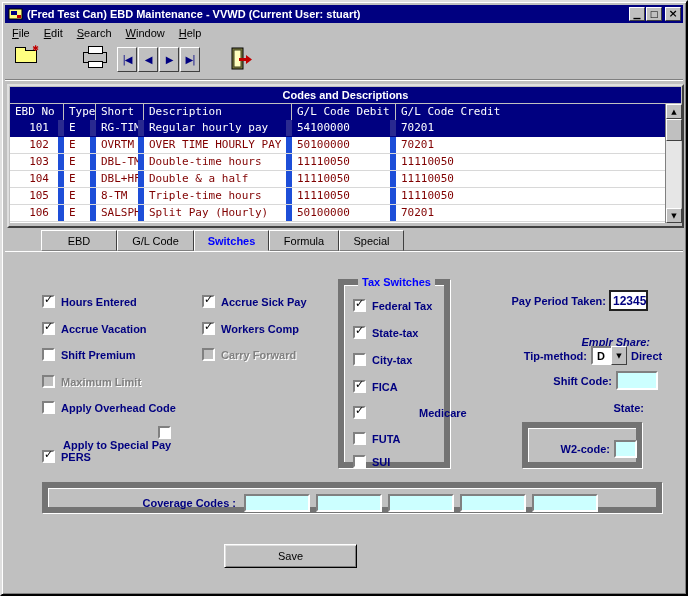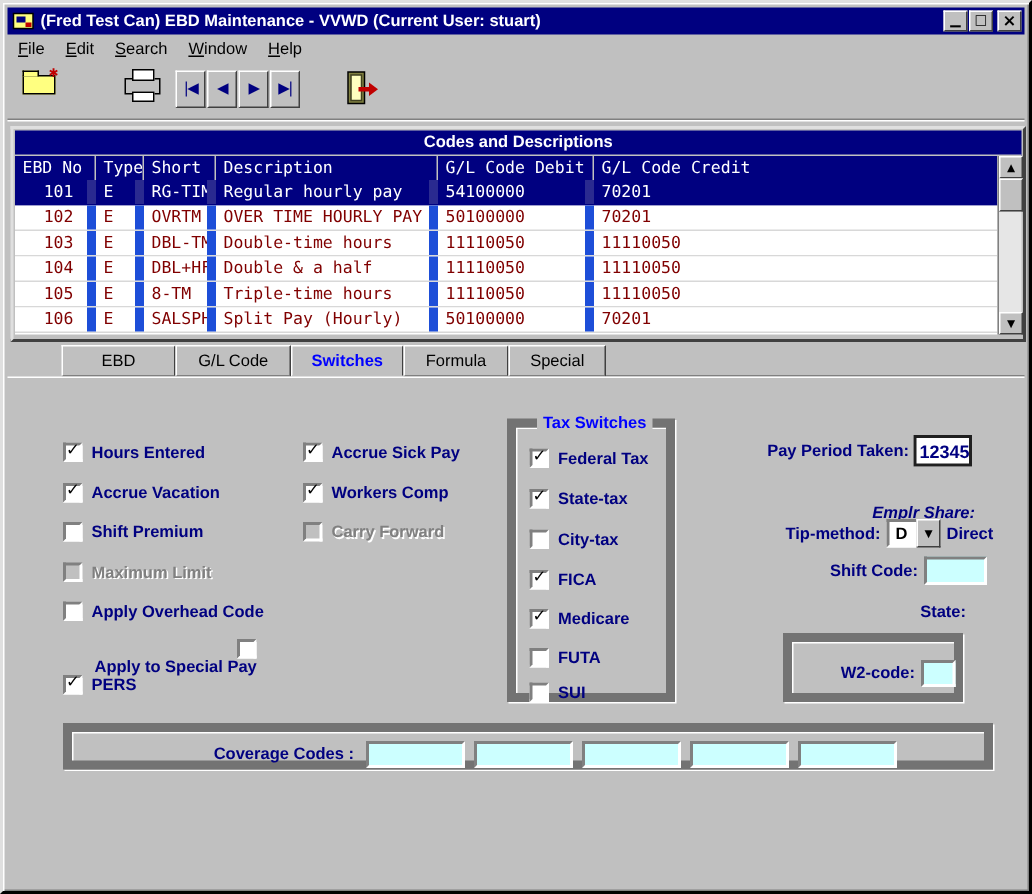--- a/index.html
+++ b/index.html
@@ -339,21 +339,21 @@
       <span class="cb-label">State-tax</span>
     </div>
     <div class="cbrow" style="left:9px; top:67px;" data-disabled="false">
       <span class="cbx" data-checked="false"></span>
       <span class="cb-label">City-tax</span>
     </div>
     <div class="cbrow" style="left:9px; top:94px;" data-disabled="false">
       <span class="cbx" data-checked="true"></span>
       <span class="cb-label">FICA</span>
     </div>
-    <div class="cbrow" style="left:9px; top:120px;" data-disabled="false">
+    <div class="cbrow" style="left:9px; top:120px;gap:47px;" data-disabled="false">
       <span class="cbx" data-checked="true"></span>
       <span class="cb-label">Medicare</span>
     </div>
     <div class="cbrow" style="left:9px; top:146px;" data-disabled="false">
       <span class="cbx" data-checked="false"></span>
       <span class="cb-label">FUTA</span>
     </div>
     <div class="cbrow" style="left:9px; top:169px;" data-disabled="false">
       <span class="cbx" data-checked="false"></span>
       <span class="cb-label">SUI</span>
@@ -384,14 +384,15 @@
 
   <div class="coverage-panel groupbox" style="left:40px; top:480px; width:620px; height:31px;">
     <span class="cov-label">Coverage Codes :</span>
     <span class="cyanfield cov-field" style="left:196px;"></span>
     <span class="cyanfield cov-field" style="left:268px;"></span>
     <span class="cyanfield cov-field" style="left:340px;"></span>
     <span class="cyanfield cov-field" style="left:412px;"></span>
     <span class="cyanfield cov-field" style="left:484px;"></span>
   </div>
 
+  <span class="btn95" style="left:222px; top:542px;">Save</span>
 
 </div>
 
 </body></html>

